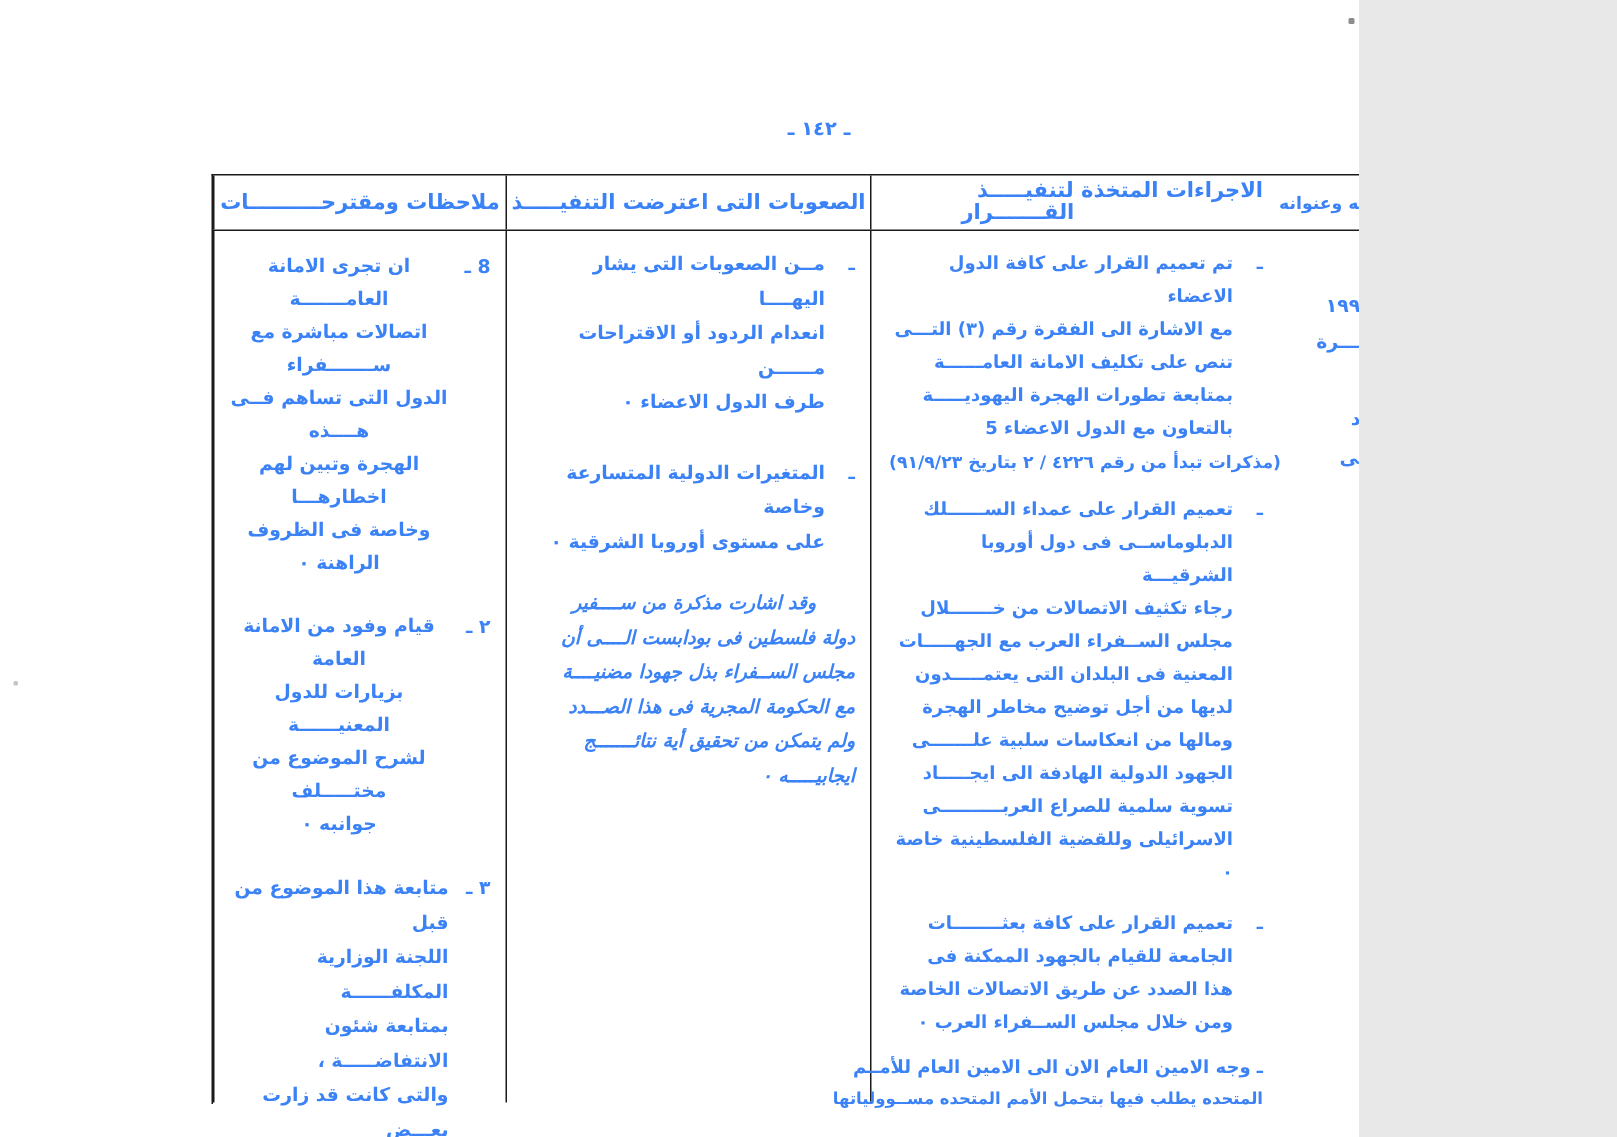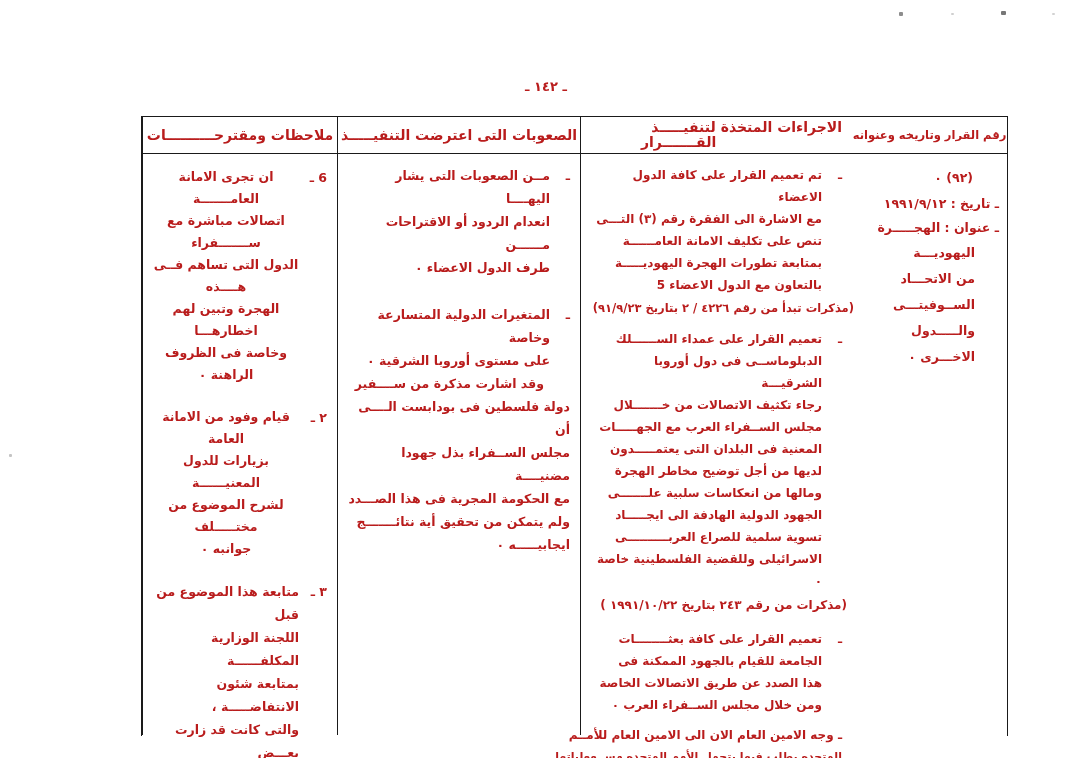--- a/index.html
+++ b/index.html
@@ -1,17 +1,17 @@
 <!DOCTYPE html>
 <html lang="ar"><head>
 <meta charset="utf-8">
 <style>
   html,body{margin:0;padding:0;background:#e8e8e8;}
-  .page{position:relative;width:1078px;height:758px;background:#ffffff;overflow:hidden;
-        font-family:"DejaVu Sans",sans-serif;color:#b91c1c;font-weight:bold;}
+  .page{position:relative;width:906px;height:758px;background:#ffffff;overflow:hidden;
+        font-family:"DejaVu Sans",sans-serif;color:#3b82f6;font-weight:bold;}
   .pageno{position:absolute;top:79px;left:481px;width:130px;text-align:center;
           font-size:13px;direction:rtl;}
   
   .speck{position:absolute;border-radius:1px;}
   .sp1{left:899px;top:12px;width:4px;height:4px;background:#8d8d8d;}
   .sp2{left:951px;top:13px;width:3px;height:2px;background:#cfcfcf;}
   .sp3{left:1001px;top:11px;width:5px;height:4px;background:#777;}
   .sp4{left:1052px;top:13px;width:3px;height:2px;background:#d2d2d2;}
   .sp5{left:9px;top:454px;width:3px;height:3px;background:#c4c4c4;}
 
@@ -30,21 +30,21 @@
   .hc.c3,.hc.c4{text-align:center;}
   .h2a{text-align:right;padding-right:10px;line-height:15px;}
   .h2b{text-align:left;padding-left:60px;line-height:15px;}
 
   .bc{padding:10px 10px 0 10px;font-size:12.5px;line-height:23px;overflow:visible;}
   .bc.c2{font-size:12px;line-height:22px;}
   .lines{white-space:pre-line;}
   .para{display:flex;}
   .bullet{flex:0 0 20px;}
   .nnum{flex:0 0 28px;}
-  .mt24{margin-top:24px;} .mt20{margin-top:20px;} .mt18{} .mt12{margin-top:12px;} .mt10{margin-top:10px;}
+  .mt24{margin-top:24px;} .mt20{margin-top:20px;} .mt18{margin-top:18px;font-style:italic;} .mt12{margin-top:12px;} .mt10{margin-top:10px;}
   .mt8{margin-top:8px;} .mt2{margin-top:2px;}
   .ind1{text-indent:26px;}
   .memo{font-size:11.5px;line-height:20px;white-space:nowrap;margin:2px -12px 0 -14px;}
   .memo2{font-size:12px;line-height:22px;white-space:nowrap;margin:2px -5px 0 -7px;}
   
   .bc.c1{padding:12px 8px 0 4px;font-size:12.5px;}
   .dln{line-height:24px;white-space:nowrap;}
   .dind{padding-right:26px;}
   .trest{padding-right:24px;line-height:26px;}
   
@@ -107,21 +107,20 @@
 الدبلوماســى فى دول أوروبا الشرقيـــة
 رجاء تكثيف الاتصالات من خـــــــلال
 مجلس الســفراء العرب مع الجهـــــات
 المعنية فى البلدان التى يعتمـــــدون
 لديها من أجل توضيح مخاطر الهجرة
 ومالها من انعكاسات سلبية علـــــــى
 الجهود الدولية الهادفة الى ايجـــــاد
 تسوية سلمية للصراع العربــــــــــى
 الاسرائيلى وللقضية الفلسطينية خاصة ٠</div>
         </div>
-        <div class="memo2">(مذكرات من رقم ٢٤٣ بتاريخ ١٩٩١/١٠/٢٢ )</div>
         <div class="para mt12">
           <span class="bullet">ـ</span>
           <div class="lines">تعميم القرار على كافة بعثــــــــات
 الجامعة للقيام بالجهود الممكنة فى
 هذا الصدد عن طريق الاتصالات الخاصة
 ومن خلال مجلس الســفراء العرب ٠</div>
         </div>
         <div class="mt8">
           <div class="p4l1">ـ وجه الامين العام الان الى الامين العام للأمــم</div>
           <div class="p4l2">المتحده يطلب فيها بتحمل الأمم المتحده مســوولياتها</div>
@@ -144,21 +143,21 @@
         <div class="lines ind1 mt18">وقد اشارت مذكرة من ســــفير
 دولة فلسطين فى بودابست الــــى أن
 مجلس الســفراء بذل جهودا مضنيــــة
 مع الحكومة المجرية فى هذا الصـــدد
 ولم يتمكن من تحقيق أية نتائـــــــج
 ايجابيـــــه ٠</div>
       </div>
 
       <div class="bc c4 vline">
         <div class="para mt2">
-          <span class="nnum">6 ـ</span>
+          <span class="nnum">8 ـ</span>
           <div class="lines nlines">ان تجرى الامانة العامـــــــة
 اتصالات مباشرة مع ســـــــفراء
 الدول التى تساهم فــى هــــذه
 الهجرة وتبين لهم اخطارهـــا
 وخاصة فى الظروف الراهنة ٠</div>
         </div>
         <div class="para mt20">
           <span class="nnum">٢ ـ</span>
           <div class="lines nlines">قيام وفود من الامانة العامة
 بزيارات للدول المعنيــــــة

